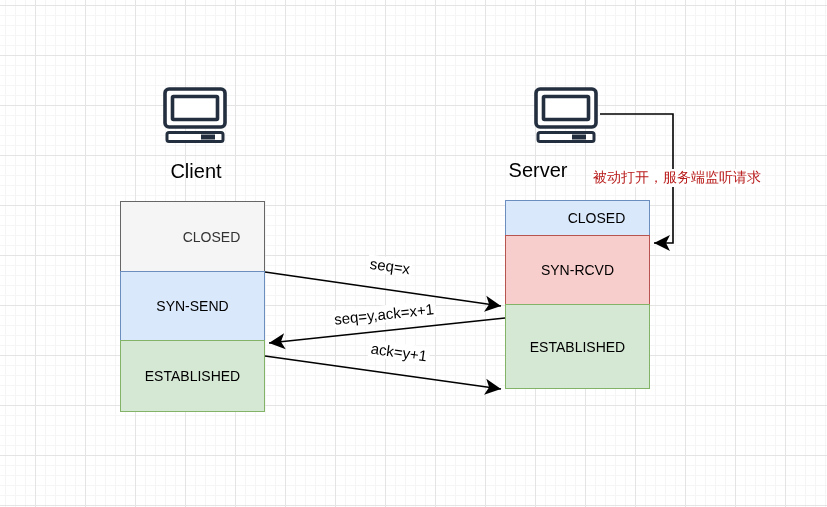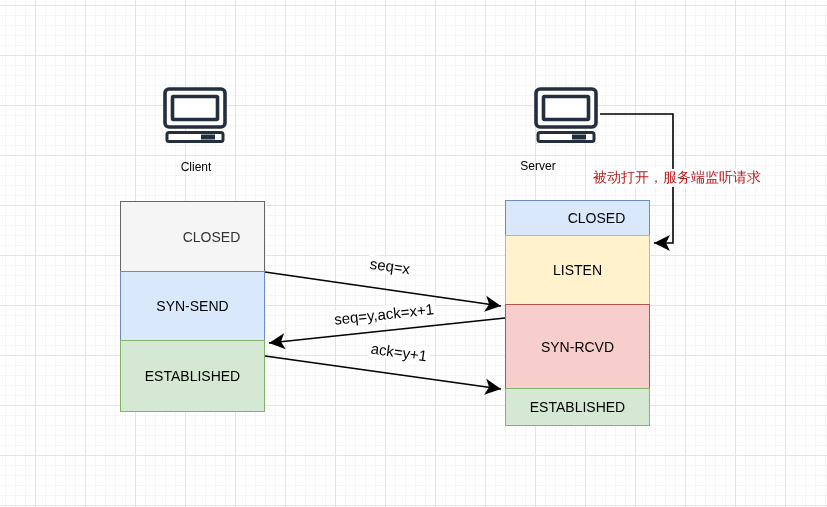--- a/index.html
+++ b/index.html
@@ -48,21 +48,21 @@
     stroke:var(--color-icon);
   }
   .pc-icon rect.solid{
     fill:var(--color-icon);
     stroke:none;
   }
   .node-label{
     position:absolute;
     width:90px;
     text-align:center;
-    font-size:12px;
+    font-size:20px;
     color:#000000;
   }
   .stack{
     position:absolute;
     width:145px;
   }
   .state-row{
     width:145px;
     display:flex;
     align-items:center;
@@ -155,23 +155,20 @@
     </div>
     <div class="state-row" style="background-color: rgb(213, 232, 212); border-color: rgb(130, 179, 102); color: rgb(0, 0, 0);">
       <span>ESTABLISHED</span>
     </div>
   </div>
 
   <div class="stack server-stack">
     <div class="state-row" style="background-color: rgb(218, 232, 252); border-color: rgb(108, 142, 191); color: rgb(0, 0, 0);">
       <span>CLOSED</span>
     </div>
-    <div class="state-row" style="background-color: rgb(255, 242, 204); border-color: rgb(214, 182, 86); color: rgb(0, 0, 0);">
-      <span>LISTEN</span>
-    </div>
     <div class="state-row" style="background-color: rgb(248, 206, 204); border-color: rgb(184, 84, 80); color: rgb(0, 0, 0);">
       <span>SYN-RCVD</span>
     </div>
     <div class="state-row" style="background-color: rgb(213, 232, 212); border-color: rgb(130, 179, 102); color: rgb(0, 0, 0);">
       <span>ESTABLISHED</span>
     </div>
   </div>
 
   <div class="edge-label msg-0">seq=x</div>
   <div class="edge-label msg-1">seq=y,ack=x+1</div>

